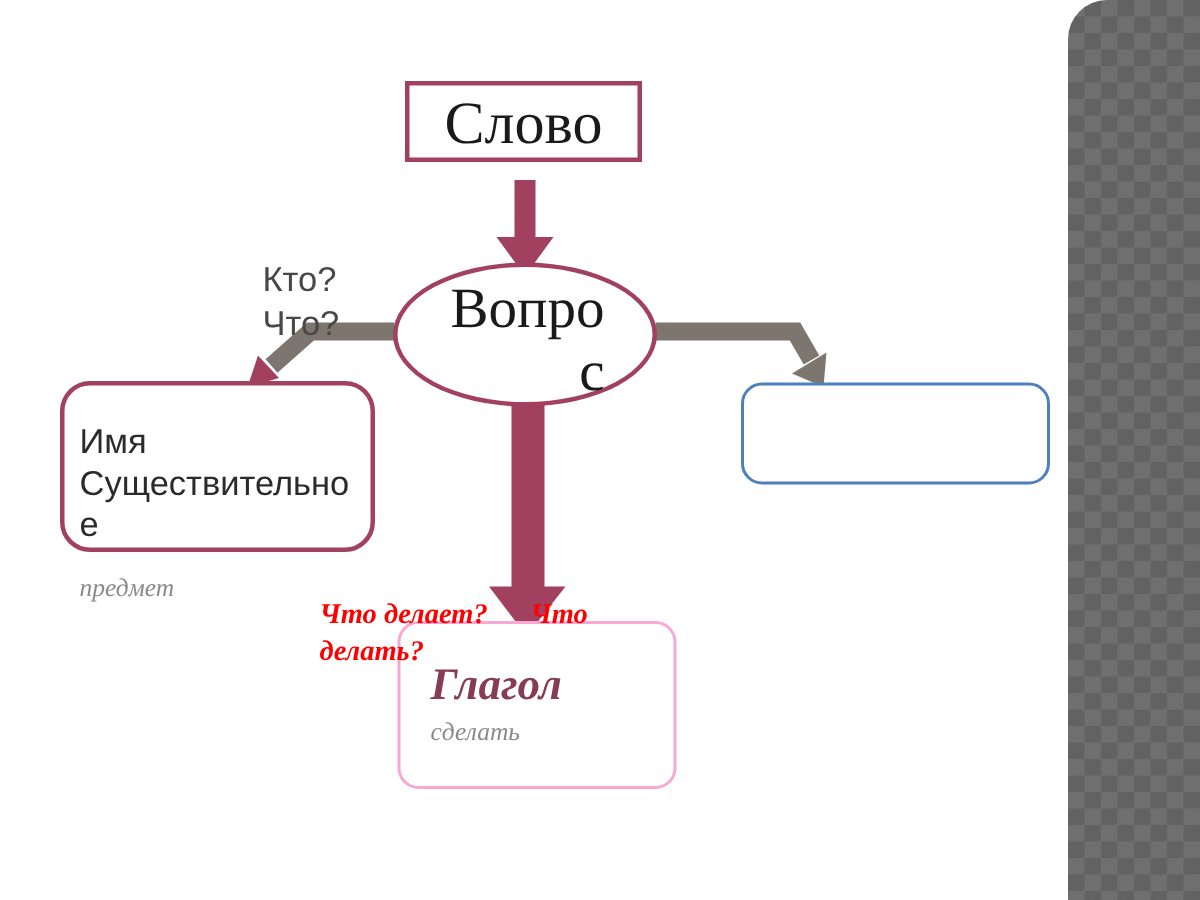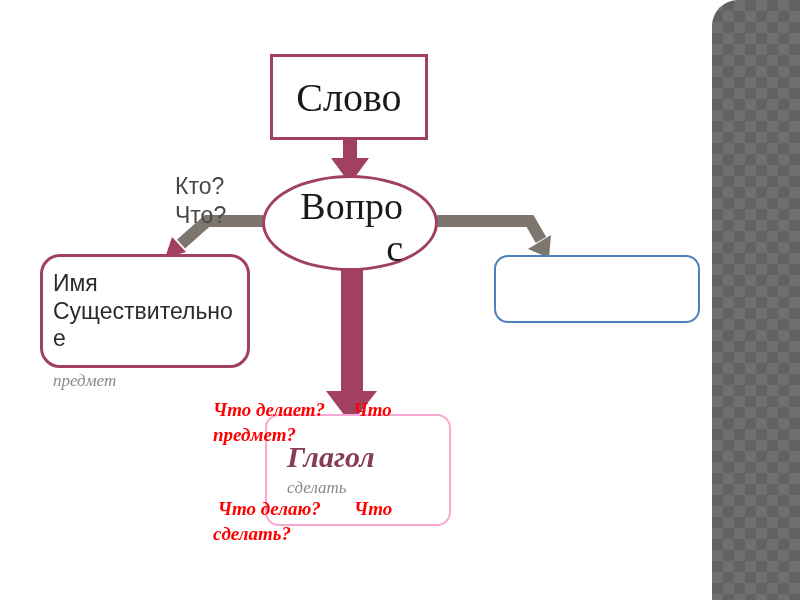--- a/index.html
+++ b/index.html
@@ -17,38 +17,38 @@
     background-image:
       linear-gradient(45deg, #626262 25%, transparent 25%, transparent 75%, #626262 75%),
       linear-gradient(45deg, #626262 25%, transparent 25%, transparent 75%, #626262 75%);
     background-size: 22px 22px;
     background-position: 0 0, 11px 11px;
     z-index: 0;
   }
   .connectors { position: absolute; left: 0; top: 0; z-index: 1; }
   .shape { position: absolute; background: #fff; z-index: 2; }
   .word-box {
-    left: 270px; top: 54px; width: 158px; height: 86px;
+    left: 270px; top: 54px; width: 158px; height: 54px;
     border: 3px solid #A24060;
     display: flex; align-items: center; justify-content: center;
   }
   .word-box .label { font-size: 40px; color: #1a1a1a; }
   .question-ellipse {
     left: 262px; top: 175px; width: 176px; height: 96px;
     border: 3px solid #A24060; border-radius: 50%; text-align: right;
   }
   .question-ellipse .label {
     margin: 8px 0 0 26px; width: 112px;
     font-size: 38px; line-height: 1.1; color: #1a1a1a;
     word-break: break-all;
   }
   .noun-box {
     left: 40px; top: 254px; width: 210px; height: 114px;
     border: 3px solid #A24060; border-radius: 20px;
-    padding: 13px 10px;
+    padding: 24px 10px;
   }
   .noun-box .title {
     font-family: "Liberation Sans", "DejaVu Sans", sans-serif;
     font-size: 23px; line-height: 1.2; color: #2b2b2b;
     overflow-wrap: break-word;
   }
   .noun-box .subtitle {
     margin-top: 18px; font-style: italic; font-size: 17px; color: #8a8a8a;
   }
   .empty-box {
@@ -125,22 +125,21 @@
   <div class="shape noun-box">
     <div class="title">Имя Существительное</div>
     <div class="subtitle">предмет</div>
   </div>
 
   <div class="shape empty-box">
     <span></span>
   </div>
 
   <div class="verb-questions">
-    <div>Что делает?      Что предмет?</div>
-    <div> Что делаю?       Что сделать?</div>
+    <div>Что делает?      Что делать?</div>
   </div>
 
   <div class="shape verb-box">
     <div class="title">Глагол</div>
     <div class="subtitle">сделать</div>
   </div>
 
 </div>
 
 </body></html>

